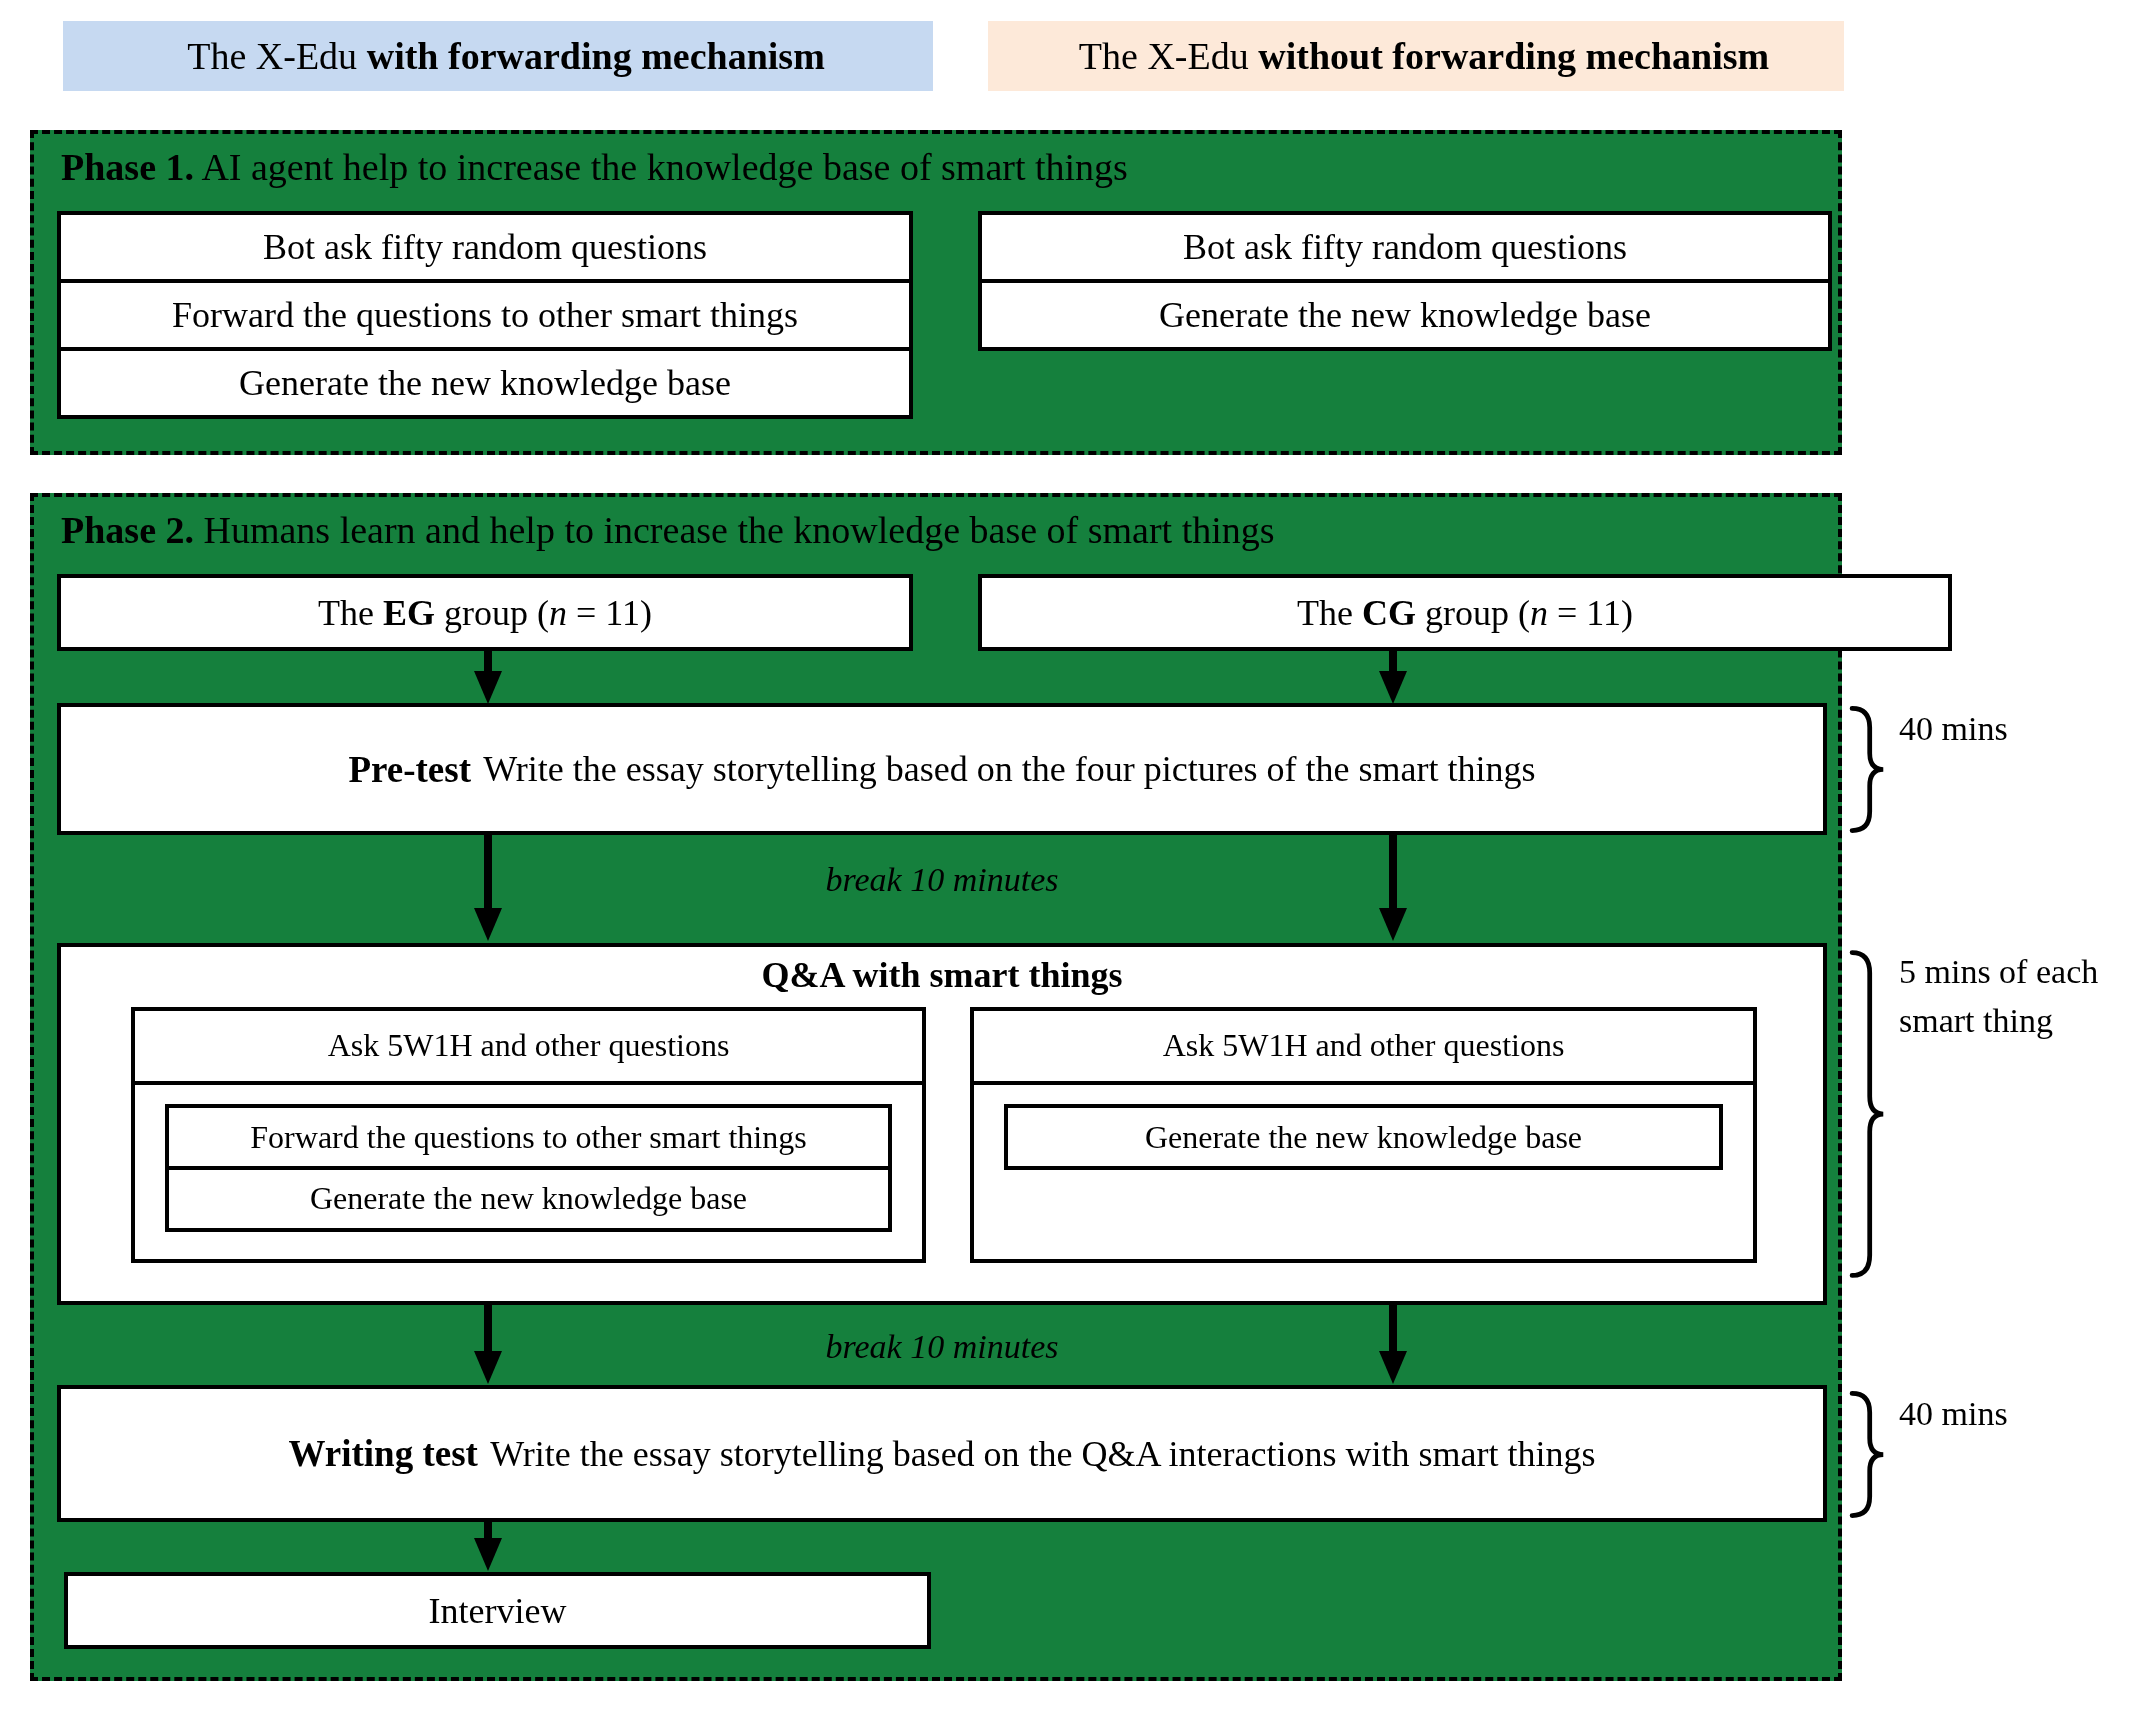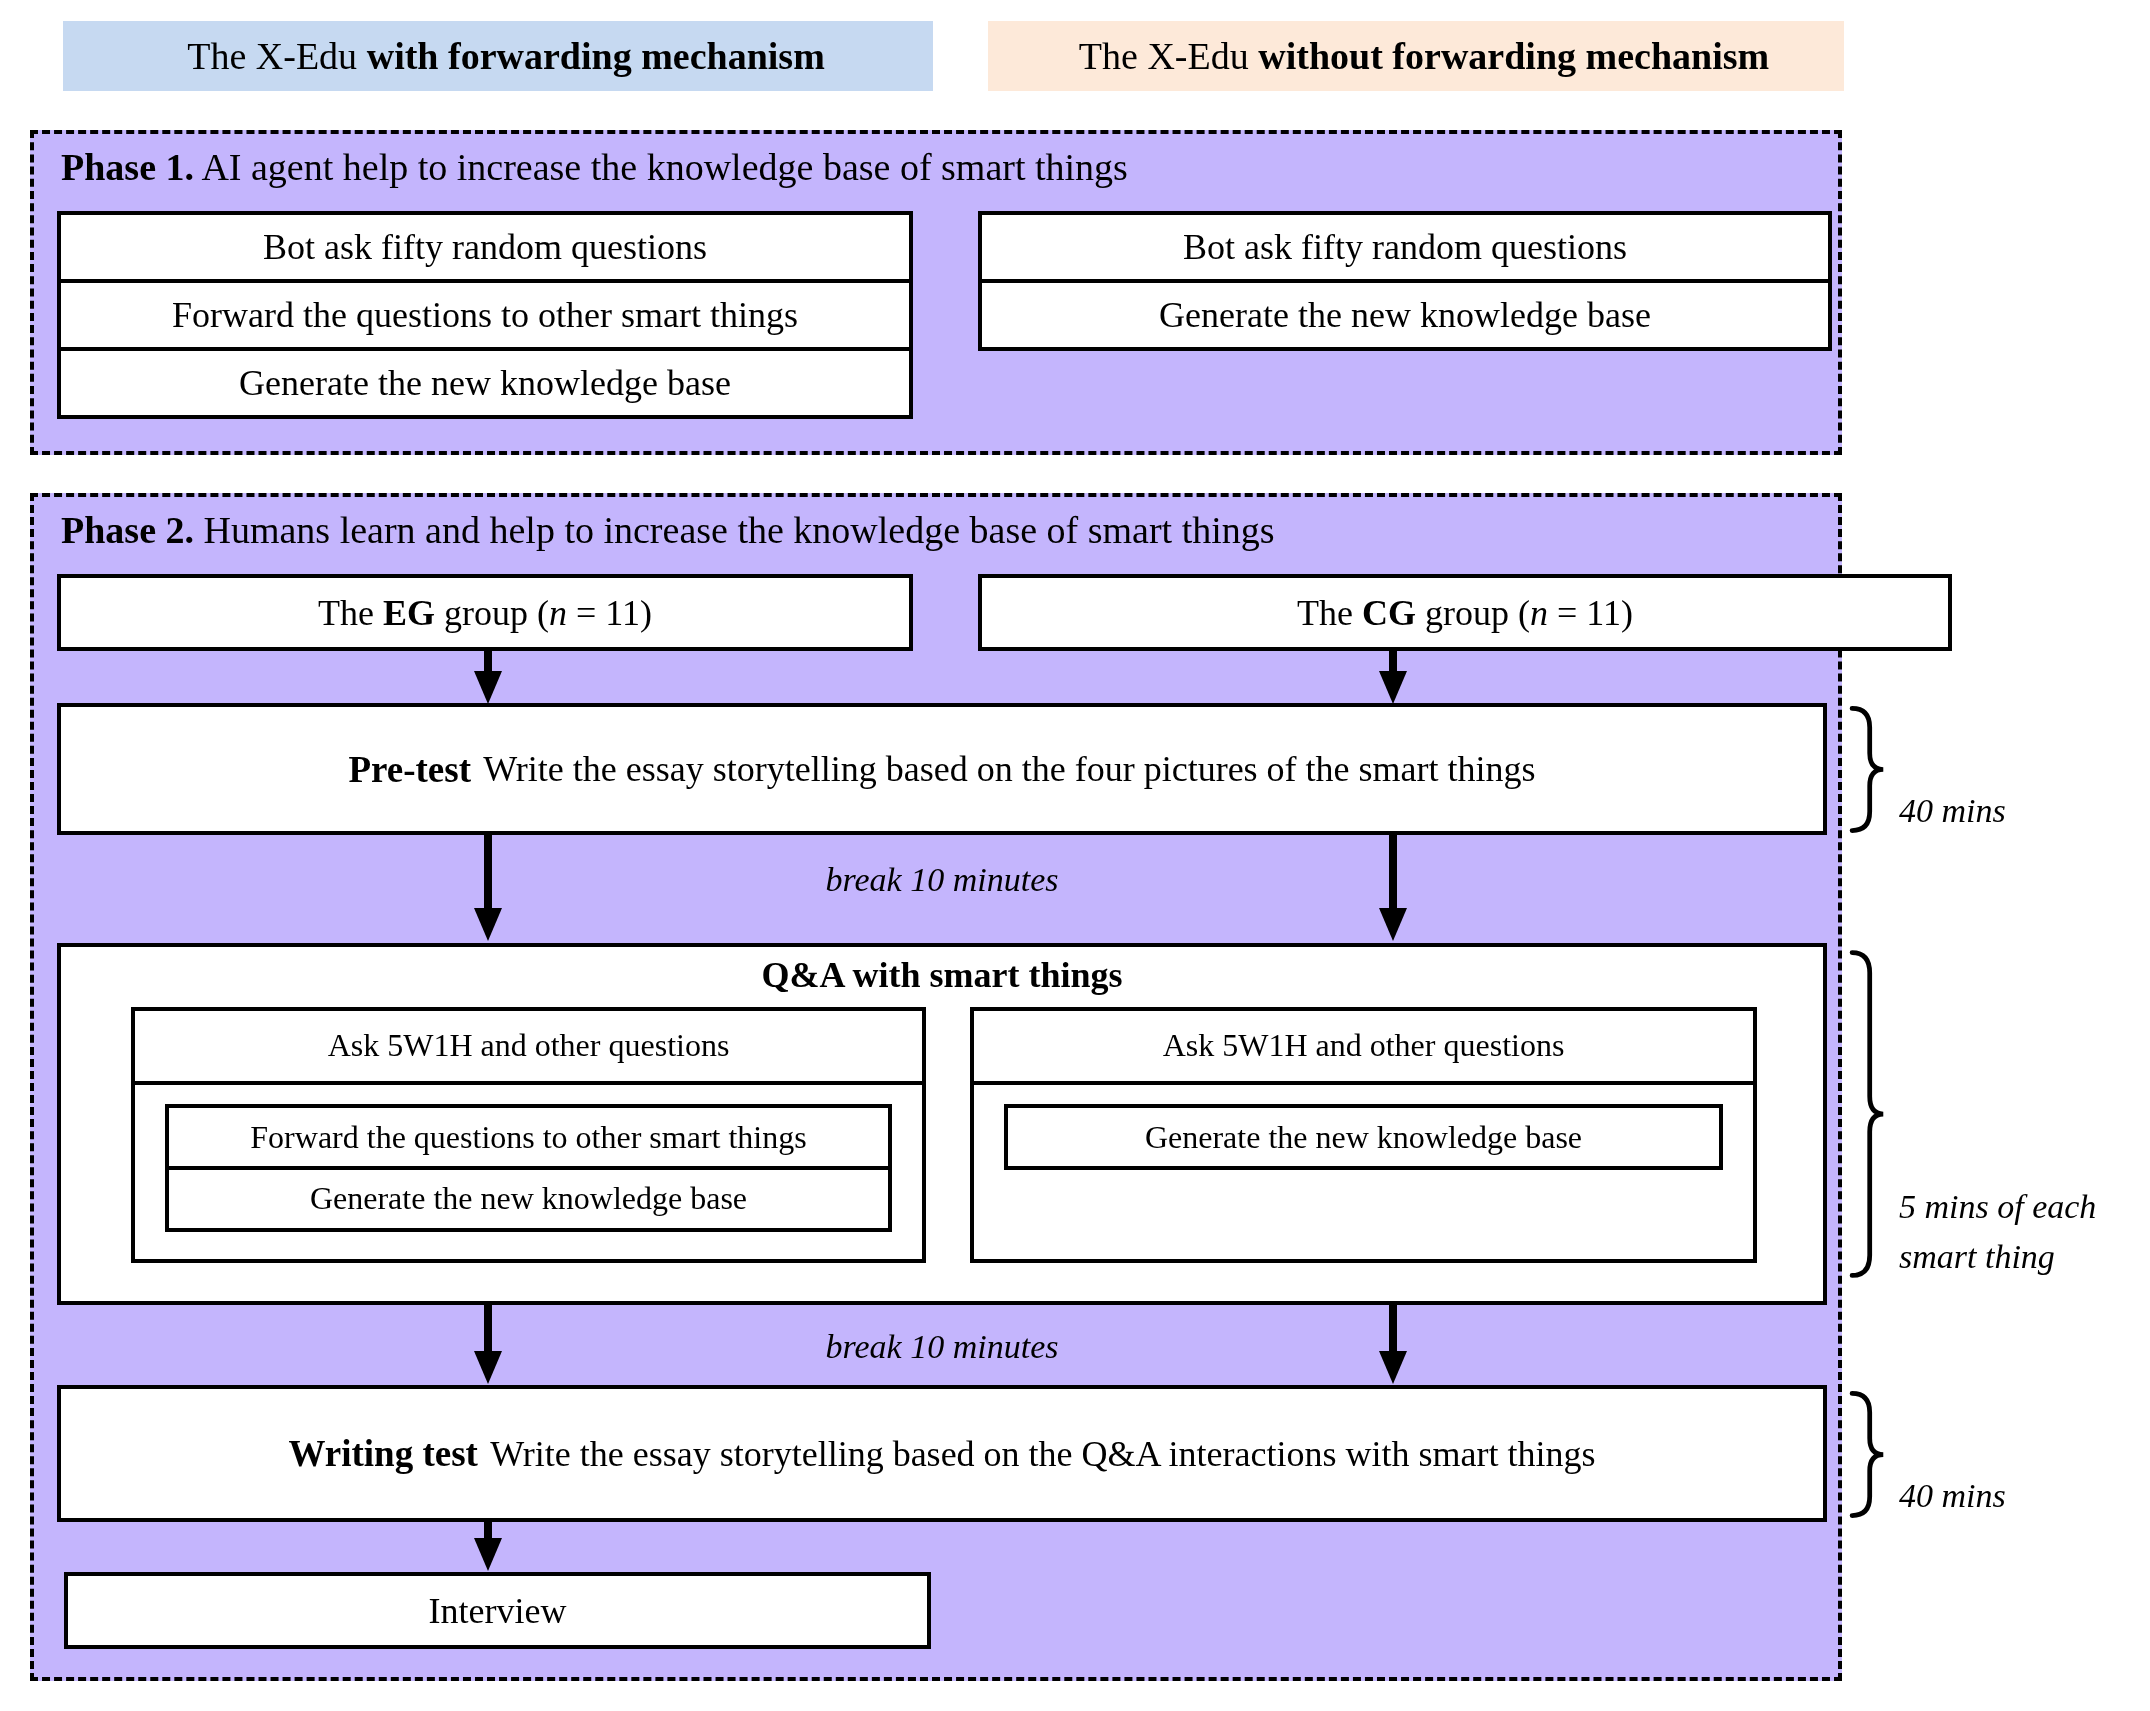--- a/index.html
+++ b/index.html
@@ -11,21 +11,21 @@
   }
   #canvas { position:relative; width:2151px; height:1712px; background:#fff; overflow:hidden; }
 
   .legend {
     position:absolute; top:20.5px; height:70px;
     display:flex; align-items:center; justify-content:center;
     font-size:38px; white-space:nowrap;padding-left:16px;
   }
   .legend b { margin-left:9.6px; }
 
-  .dashed-box { position:absolute; border:4.8px dashed #000; background:#c4b5fd; }
+  .dashed-box { position:absolute; border:4.8px dashed #000; background:#15803d; }
 
   .phase-title { position:absolute; font-size:38px; white-space:nowrap; }
   .phase-title b { font-weight:bold; }
 
   .sbox {
     position:absolute; border:4.1px solid #000; background:#fff;
     display:flex; align-items:center; justify-content:center;
     text-align:center; font-size:36px;
   }
   .two-line { flex-direction:row; gap:12.3px; }
@@ -57,22 +57,22 @@
   .qa-header {
     position:absolute; left:-4.1px; right:-4.1px; top:-4.1px; height:78px;
     border:4.1px solid #000; background:#fff;
     display:flex; align-items:center; justify-content:center; font-size:32px;
   }
   .qa-steps { position:absolute; left:30px; right:30px; top:93px; }
   .qa-steps .step { height:66px; font-size:32px; }
 
   .brace { position:absolute; }
   .duration {
-    position:absolute; display:flex; align-items:flex-end;
-    font-size:34px; line-height:1.45; white-space:nowrap;font-style:italic;
+    position:absolute; display:flex; align-items:flex-start;
+    font-size:34px; line-height:1.45; white-space:nowrap;
   }
 </style>
 </head>
 <body>
 
 <div id="canvas">
 
   <div class="legend" style="left: 63px; width: 870px; background-color: rgb(198, 217, 241);">
     <span>The X-Edu</span>
     <b>with forwarding mechanism</b>

